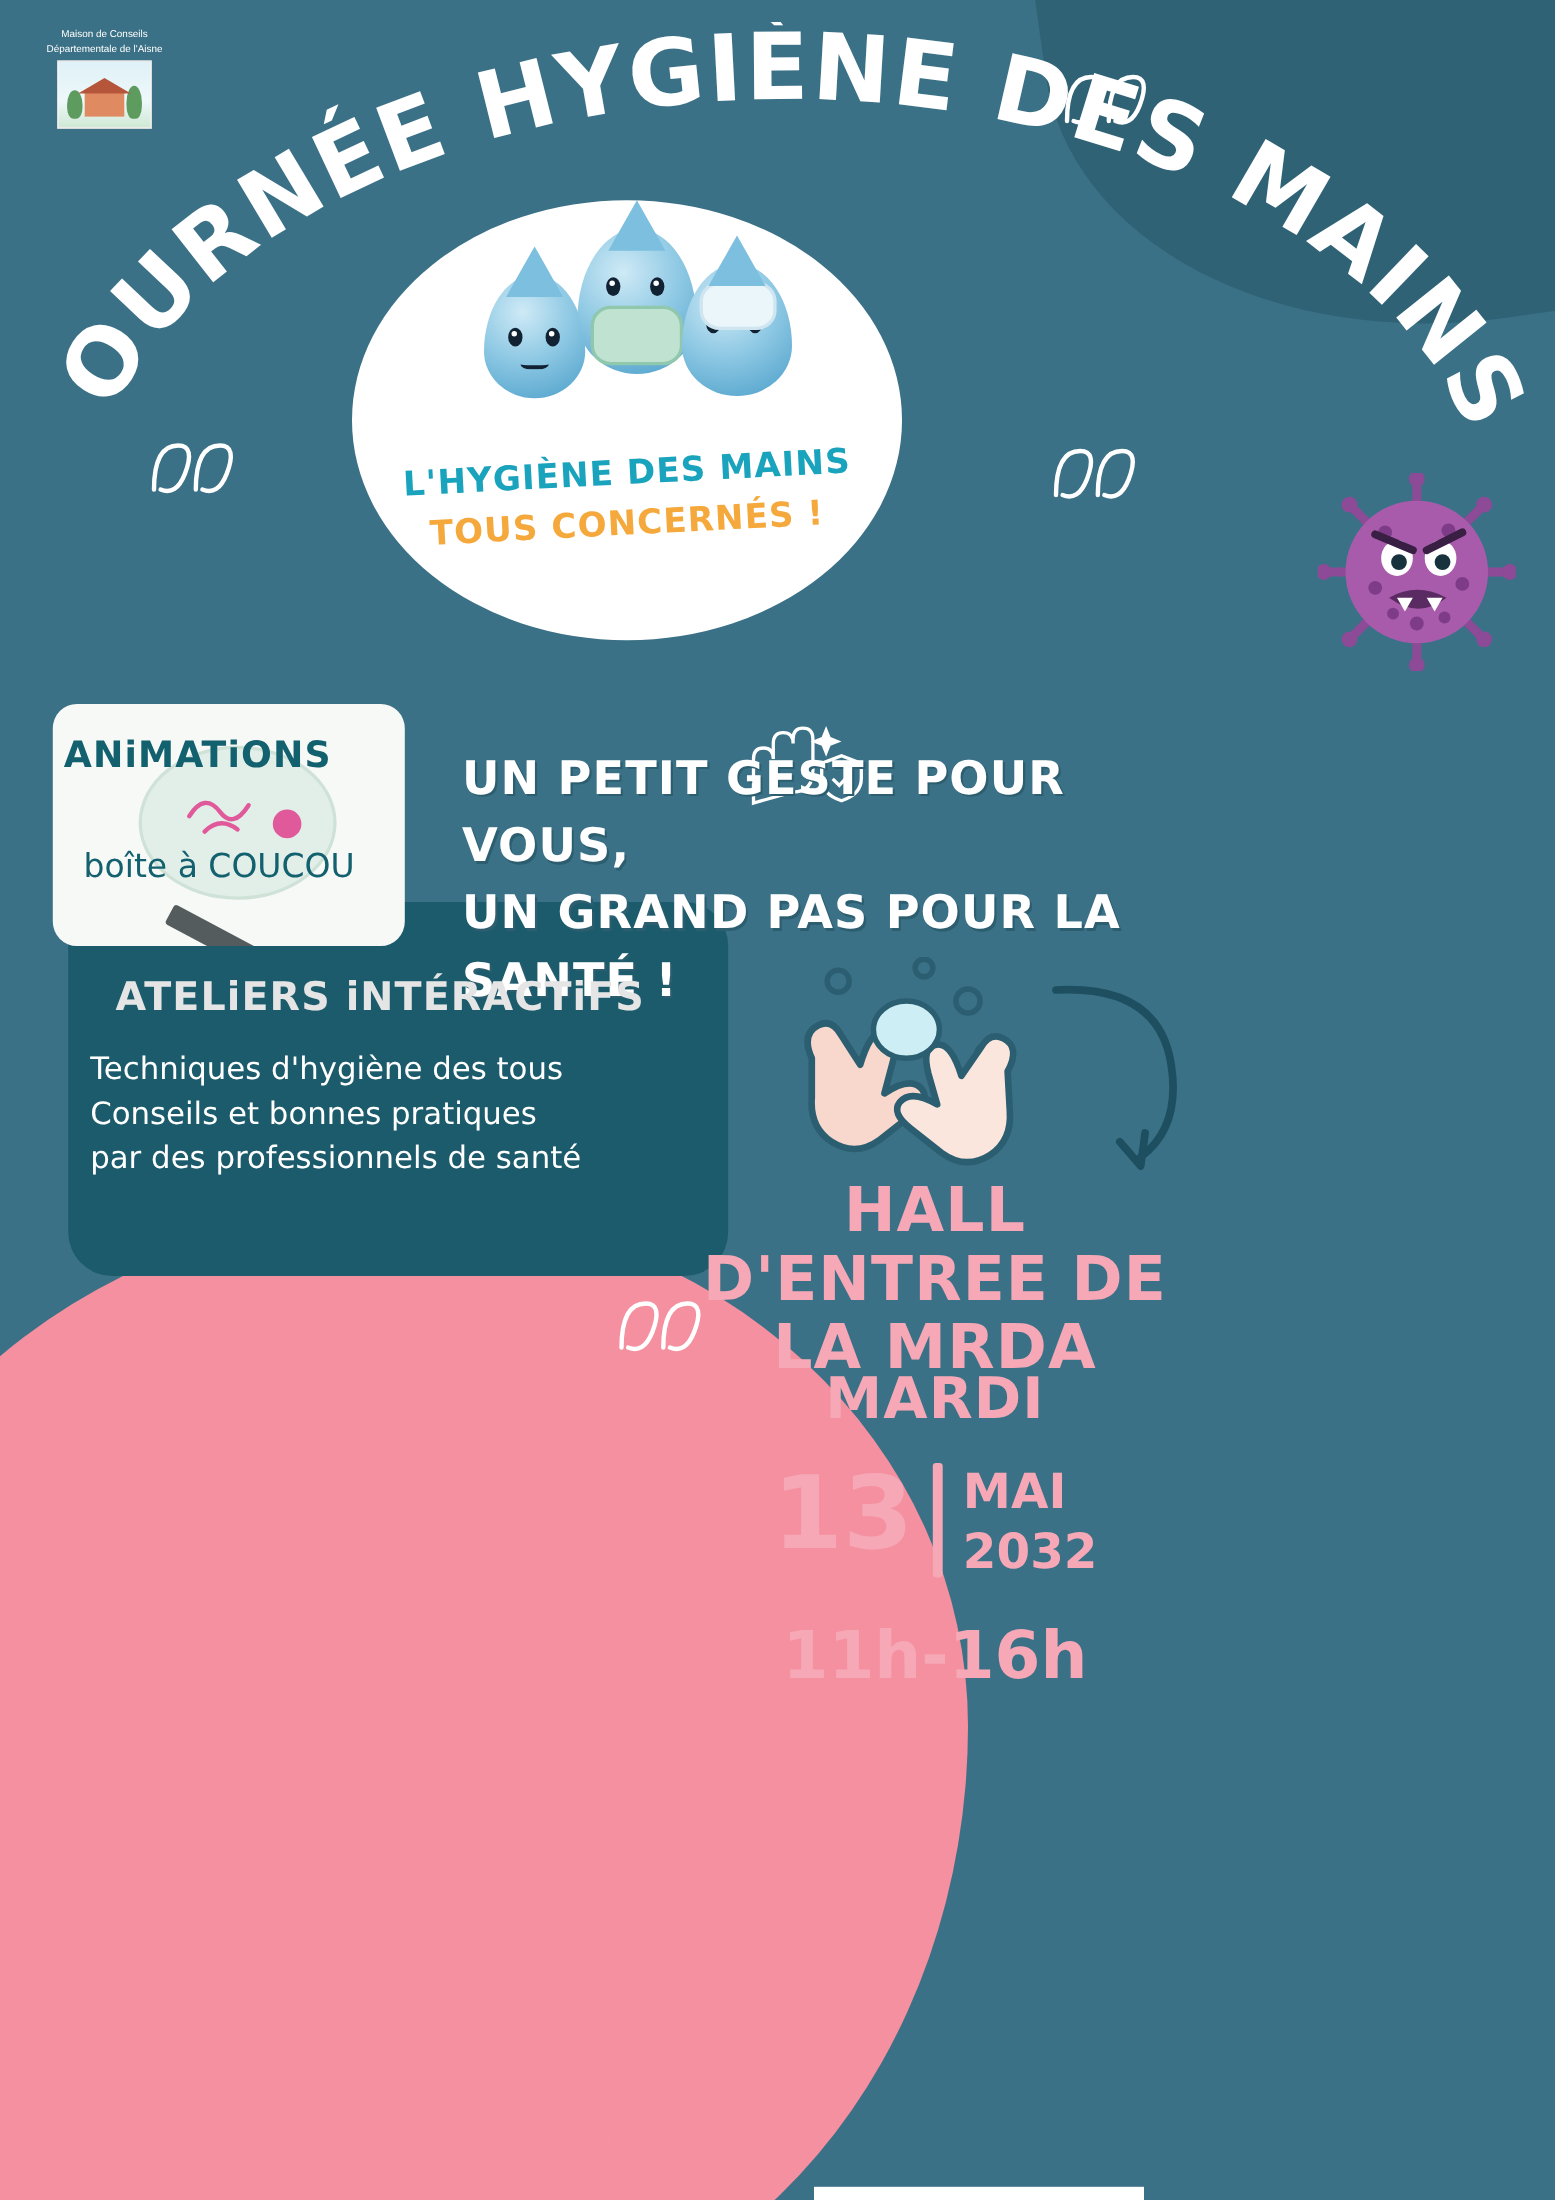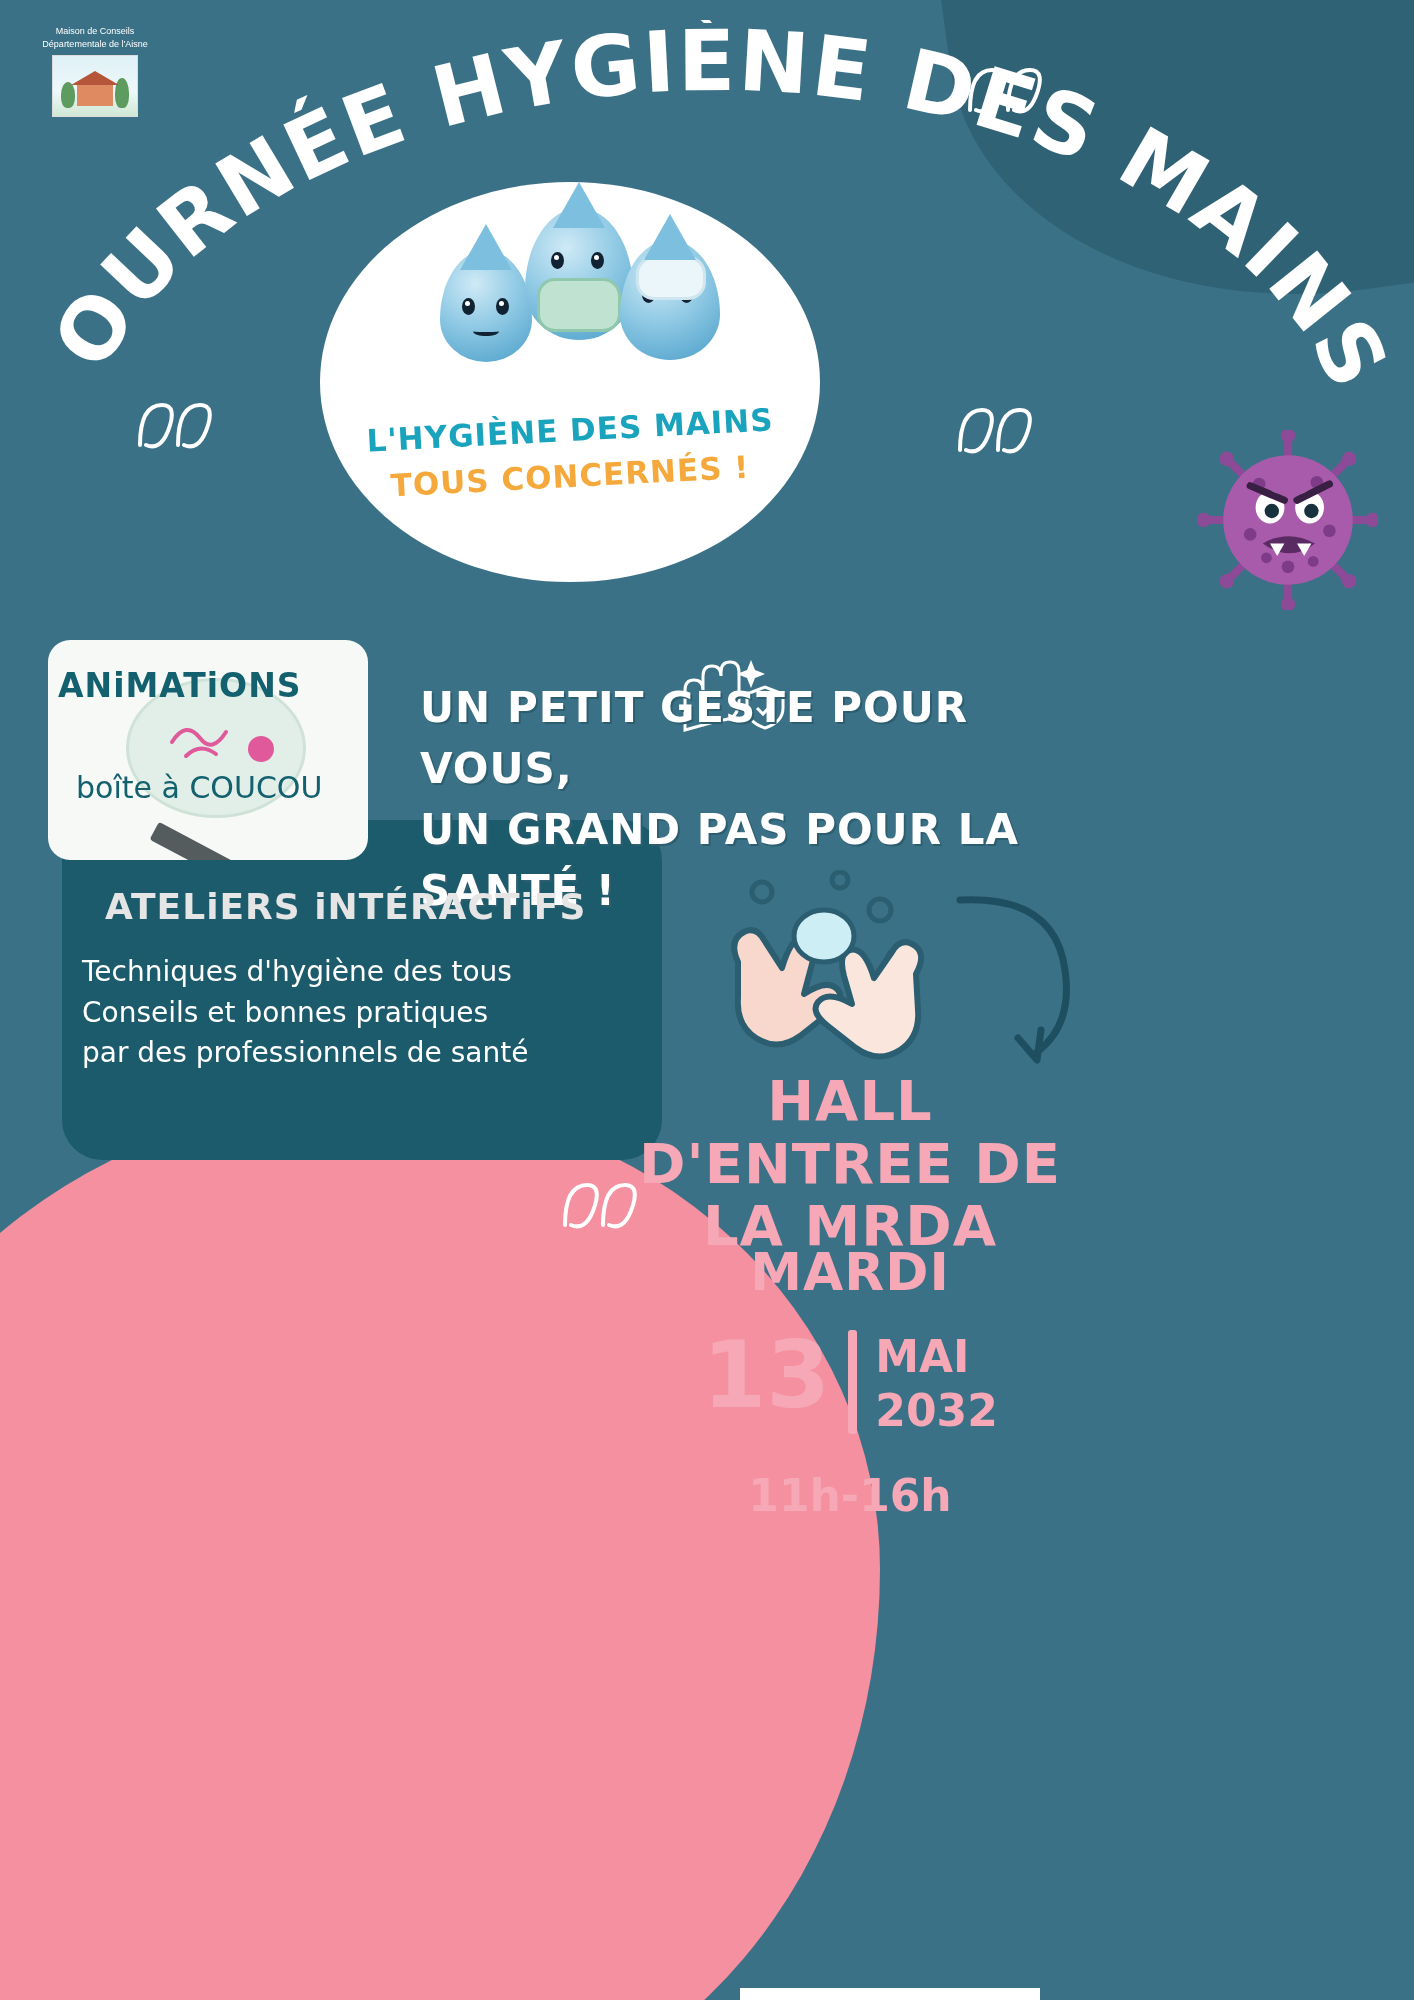--- a/index.html
+++ b/index.html
@@ -284,21 +284,21 @@
   .date-num {
     color: #f6a8b6; font-size: 92px; font-weight: bold; line-height: 1;
   }
   .date-bar {
     width: 9px; height: 104px; background: #f6a8b6; border-radius: 3px;
   }
   .date-my { color: #f6a8b6; font-size: 44px; font-weight: bold; line-height: 1.22; }
   .hours {
     position: absolute; left: 610px; top: 1470px;
     width: 480px; text-align: center;
-    color: #f6a8b6; font-size: 44px; font-weight: bold;
+    color: #f6a8b6; font-size: 60px; font-weight: bold;
     z-index: 14;
   }
 
   
   .open-text {
     position: absolute;
     left: 60px; top: 1240px;
     width: 660px;
     text-align: center;
     color: #16616f;

